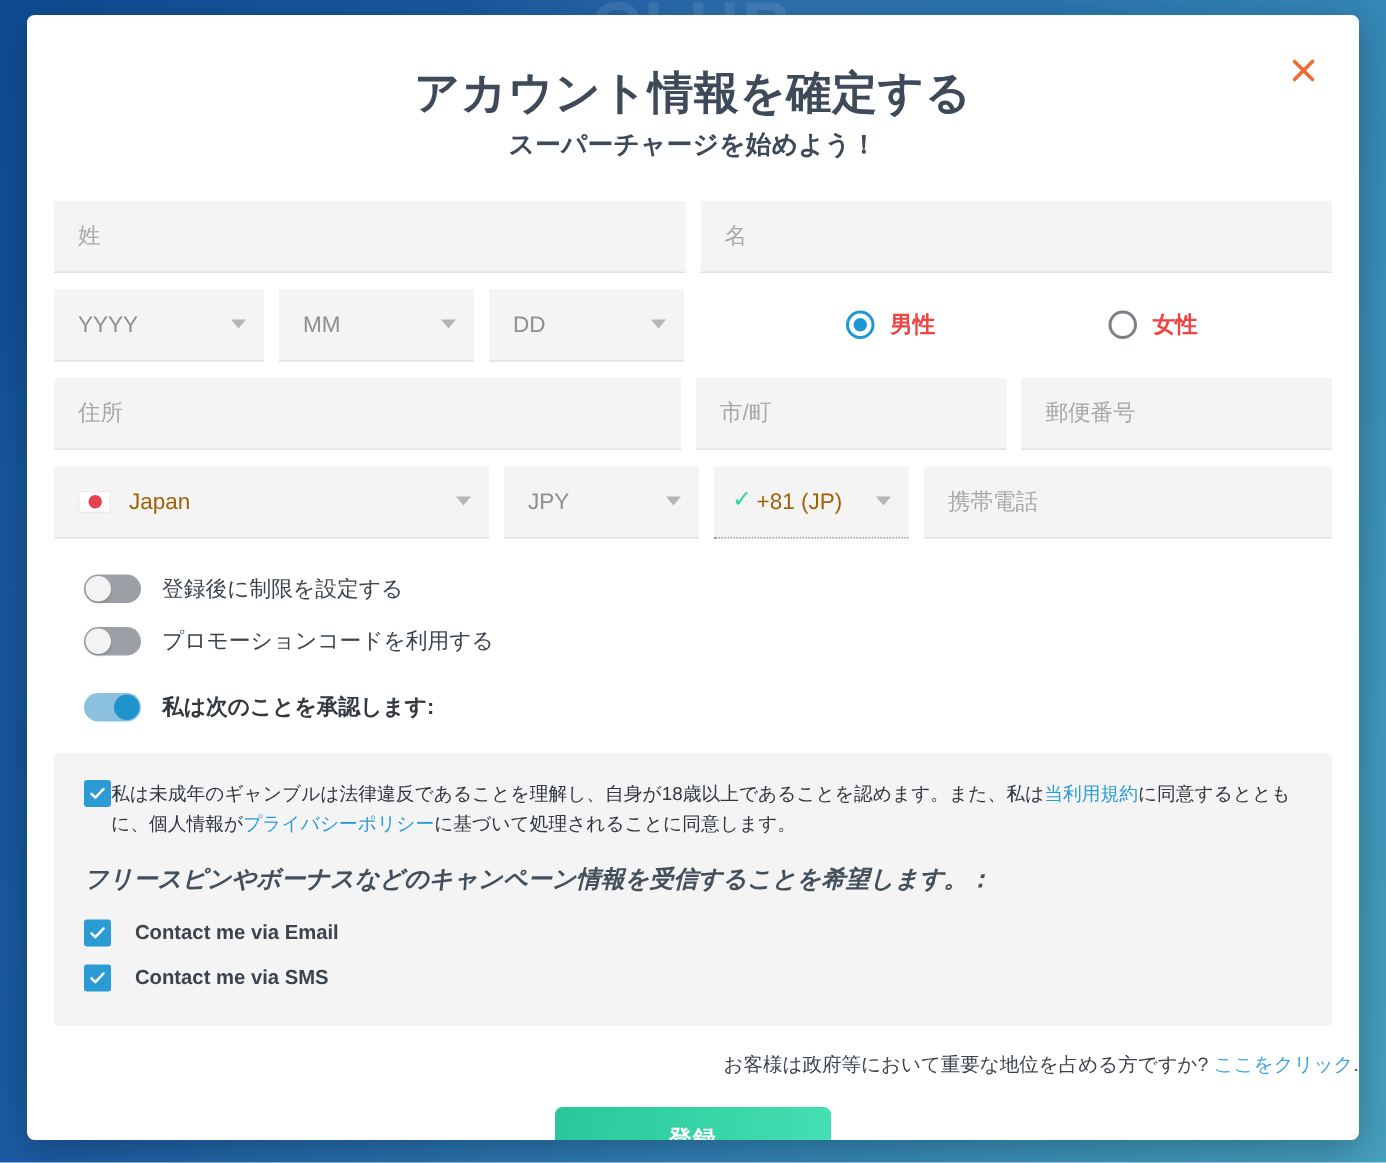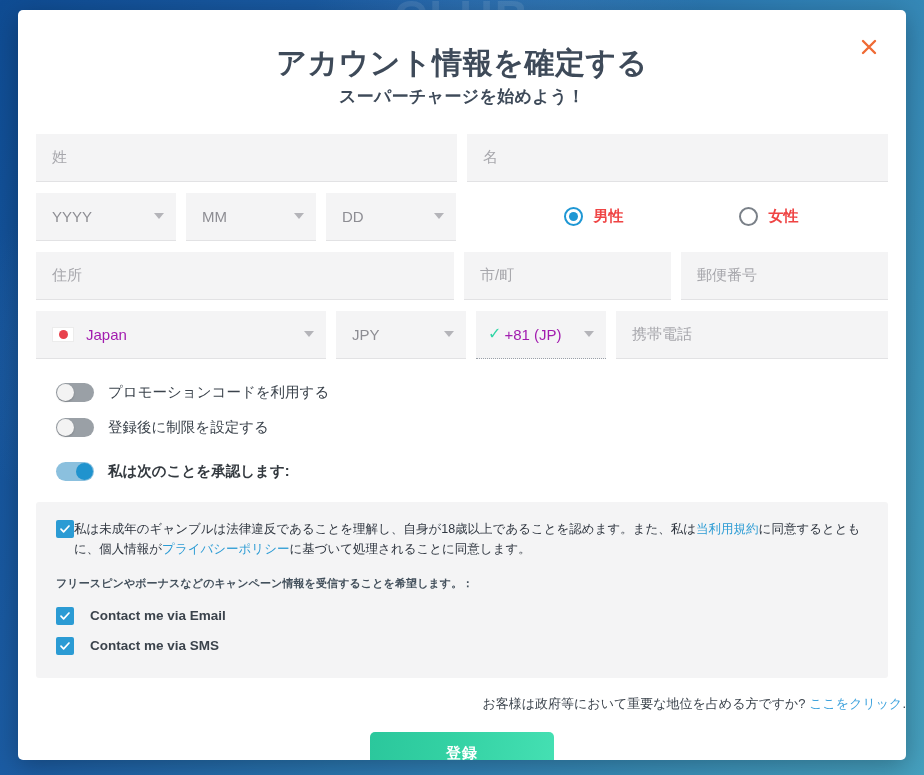--- a/index.html
+++ b/index.html
@@ -150,21 +150,21 @@
     border: 1px solid #ececec;
     margin-right: 12px;
     display: flex; align-items: center; justify-content: center;
     flex: none;
   }
   .flag .dot {
     width: 9px; height: 9px;
     border-radius: 50%;
     background: #e8414c;
   }
-  .country .sel-text, .phone-pref .sel-text { color: #a21caf; }
+  .country .sel-text, .phone-pref .sel-text { color: #a16207; }
 
   
   .gender-box {
     width: 430px;
     height: 48px;
     display: flex;
     align-items: center;
     justify-content: space-around;
     padding: 0 40px;
   }
@@ -274,25 +274,26 @@
   }
   .cbox svg { display: block; }
   .consent-text {
     font-size: 12.5px;
     color: #2f3640;
     line-height: 1.62;
   }
   .consent-text a { color: #2b9bd4; text-decoration: none; }
 
   .marketing-title {
-    font-size: 11px;
+    font-size: 16px;
     font-weight: bold;
     color: #43505c;
     margin: 17px 0 9px 0;
     letter-spacing: 0.1px;
+    font-style: italic;
   }
   .marketing-opt {
     display: flex;
     align-items: center;
     gap: 16px;
     height: 30px;
     cursor: pointer;
     user-select: none;
   }
   .marketing-opt .m-label {
@@ -416,25 +417,25 @@
           <span class="sel-text">+81 (JP)</span>
           <span class="caret"></span>
         </div>
         <div class="field placeholder grow">携帯電話</div>
       </div>
     </div>
 
     <div class="toggles">
       <div class="toggle-row">
         <span class="toggle"></span>
-        <span class="toggle-label">プロモーションコードを利用する</span>
+        <span class="toggle-label">登録後に制限を設定する</span>
       </div>
       <div class="toggle-row">
         <span class="toggle"></span>
-        <span class="toggle-label">登録後に制限を設定する</span>
+        <span class="toggle-label">プロモーションコードを利用する</span>
       </div>
       <div class="toggle-row accept">
         <span class="toggle on"></span>
         <span class="toggle-label">私は次のことを承認します:</span>
       </div>
     </div>
   </div>
 
   <div class="consent-panel">
     <div class="consent-main">

